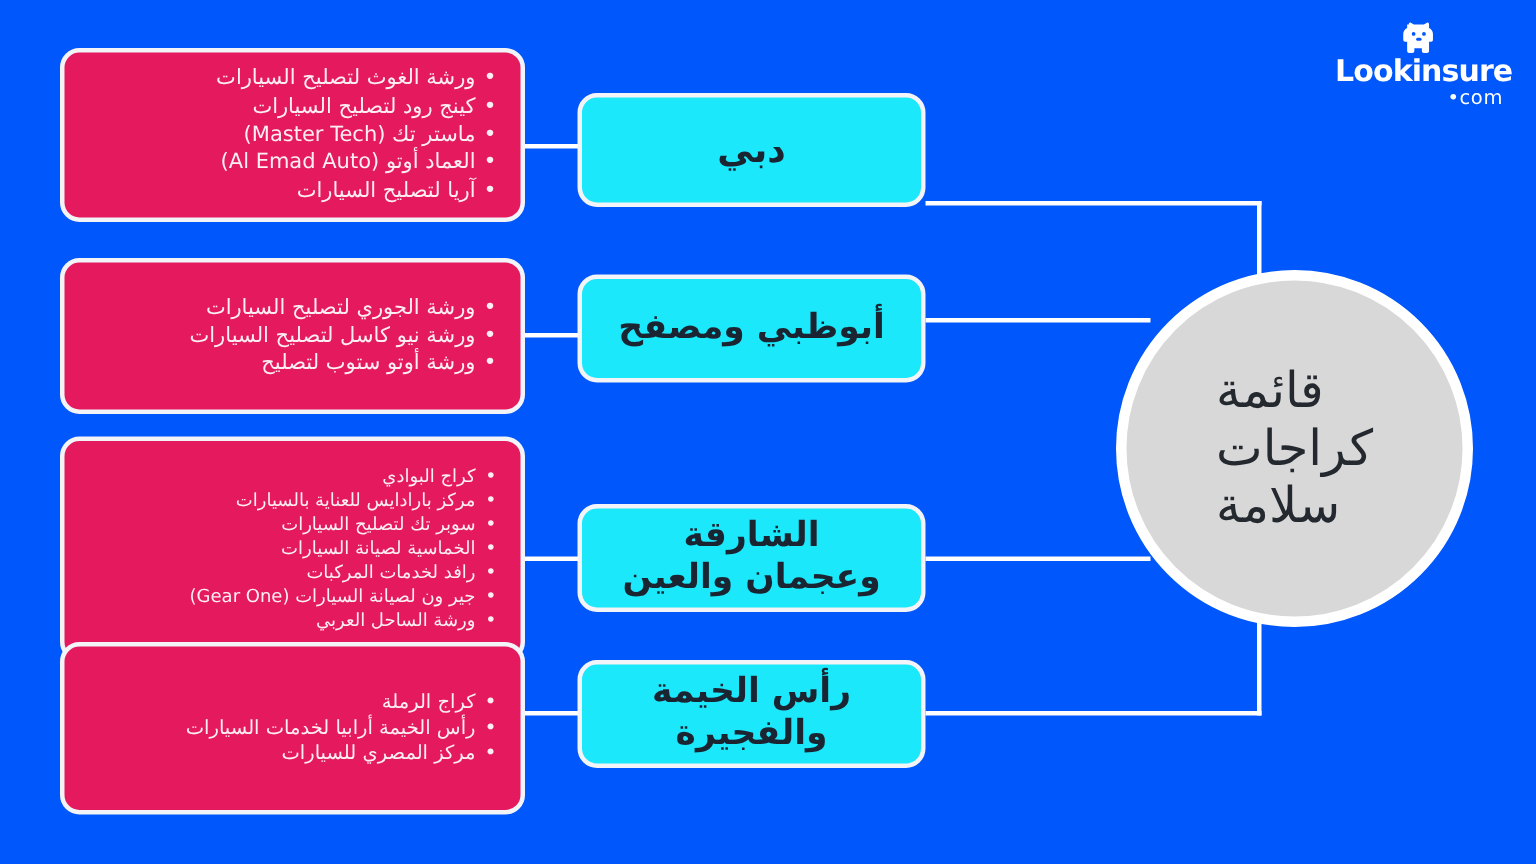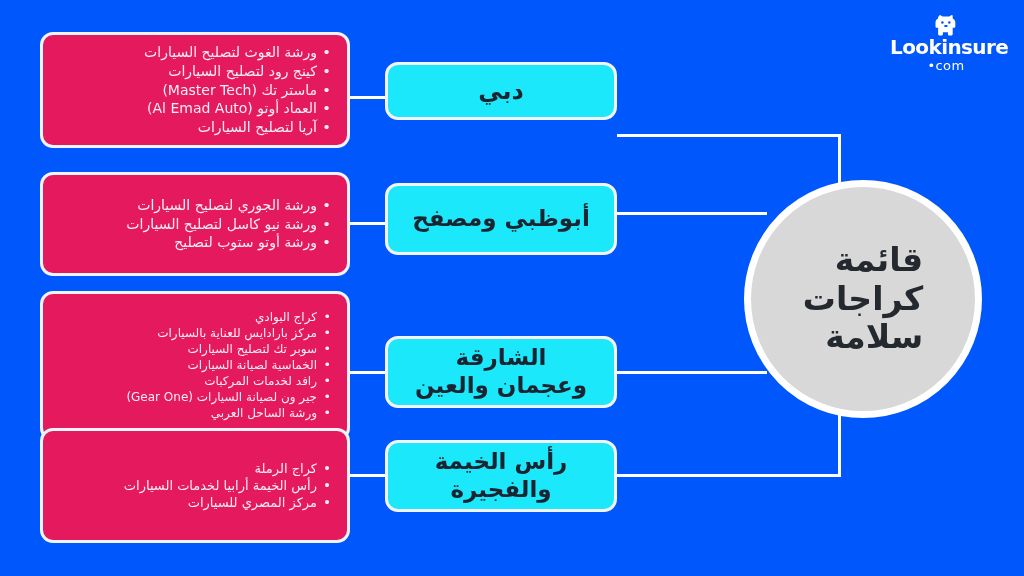--- a/index.html
+++ b/index.html
@@ -72,34 +72,34 @@
     width:238px; height:238px;
     border-radius:50%;
     background:#d8d8d8;
     border:7px solid #ffffff;
     display:flex;
     align-items:center;
     justify-content:center;
   }
   #hub .hub-text {
     color:#24292f;
-    font-weight:bold;
+    font-weight:normal;
     font-size:33px;
     line-height:1.18;
-    text-align:right;
+    text-align:left;
     direction:rtl;
     letter-spacing:-0.5px;
   }
 
   
   #logo {
     position:absolute;
     right:22px; top:14px;
     width:112px;
-    text-align:center;
+    text-align:right;
     color:#ffffff;
   }
   #logo .mark { height:23px; display:flex; justify-content:center; align-items:flex-end; }
   #logo .wordmark {
     font-size:20px;
     font-weight:bold;
     letter-spacing:-0.6px;
     line-height:1.05;
     direction:ltr;
   }
@@ -151,21 +151,21 @@
 
   <div class="pink-card" style="left:40px; top:32px; width:310px; height:116px;">
     <ul style="font-size:14px;">
       <li>ورشة الغوث لتصليح السيارات</li>
       <li>كينج رود لتصليح السيارات</li>
       <li>ماستر تك (Master Tech)</li>
       <li>العماد أوتو (Al Emad Auto)</li>
       <li>آريا لتصليح السيارات</li>
     </ul>
   </div>
-  <div class="cyan-card" style="left:385px; top:62px; width:232px; height:58px; font-size:24px;">
+  <div class="cyan-card" style="left:385px; top:62px; width:232px; height:76px; font-size:24px;">
     <div>
       <div>دبي</div>
     </div>
   </div>
 
   <div class="pink-card" style="left:40px; top:172px; width:310px; height:104px;">
     <ul style="font-size:14px;">
       <li>ورشة الجوري لتصليح السيارات</li>
       <li>ورشة نيو كاسل لتصليح السيارات</li>
       <li>ورشة أوتو ستوب لتصليح</li>

